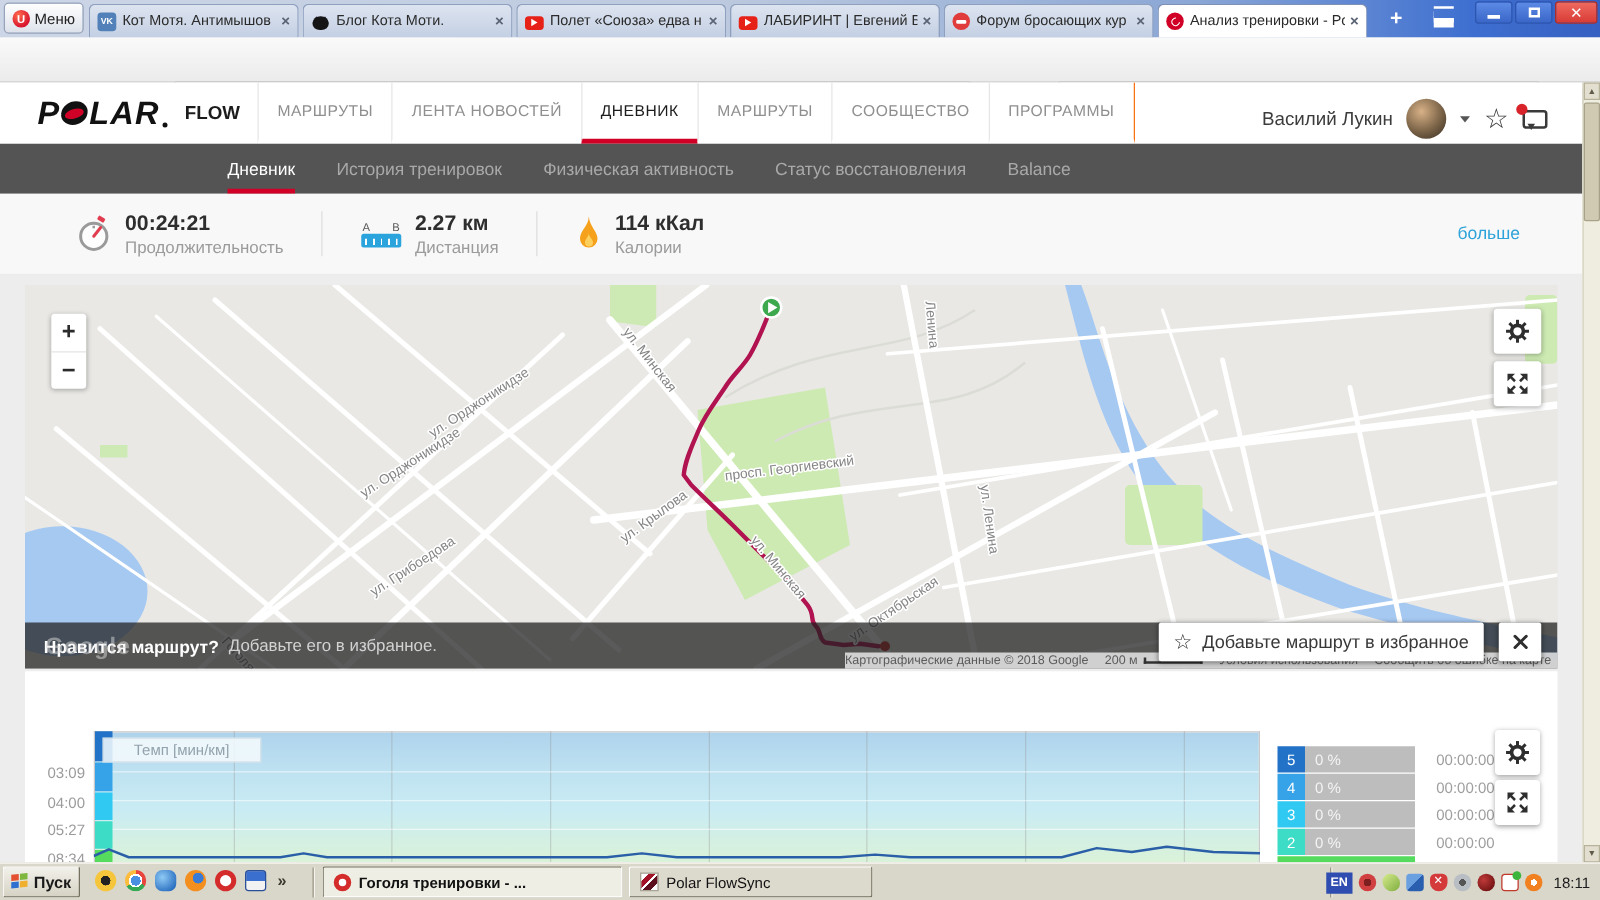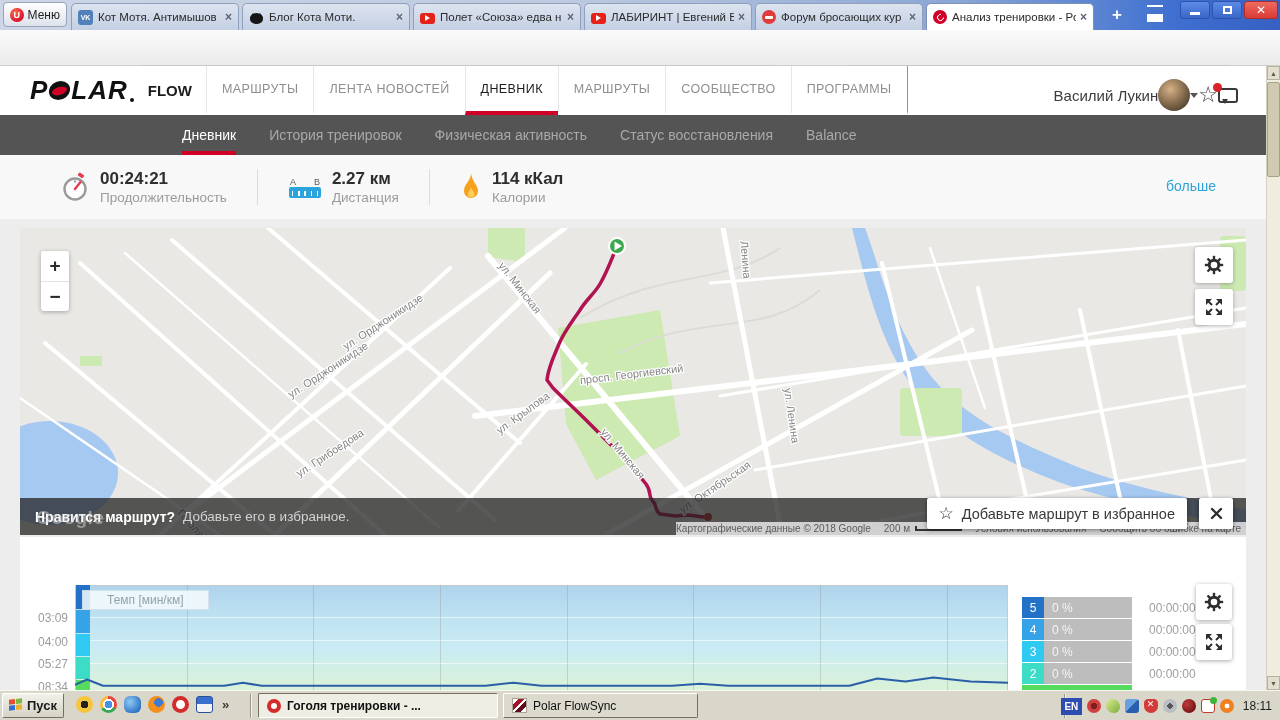--- a/index.html
+++ b/index.html
@@ -86,21 +86,21 @@
   .polar-logo { font-size:26px; font-weight:900; font-style:italic; color:#111; letter-spacing:1px; display:flex; align-items:center; }
   .logo-o { display:inline-block; width:21px; height:19px; background:#111; border-radius:50%; position:relative; margin:0 1px; transform:skewX(-8deg); }
   .logo-o:after { content:""; position:absolute; left:3px; top:5.5px; width:15px; height:8px; background:#d10027; border-radius:50%; transform:rotate(-14deg); }
   .logo-dot { width:4px; height:4px; background:#111; border-radius:50%; align-self:flex-end; margin:0 0 4px 2px; }
   .flow-label { font-size:15px; font-weight:bold; color:#1c1c1c; margin-left:14px; padding-left:0; }
   .pnav { display:flex; margin-left:14px; }
   .pnav-item { display:flex; align-items:center; padding:0 15px; font-size:12.5px; letter-spacing:.4px; color:#8f8f8f;
     border-bottom:4px solid transparent; border-left:1px solid #e6e6e6; }
   .pnav-item:last-child { border-right:1px solid #f97316; }
   .pnav-item.active { color:#1d1d1d; border-bottom-color:#d10027; }
-  .user-area { position:absolute; right:28px; top:0; height:58px; display:flex; align-items:center; }
+  .user-area { position:absolute; right:28px; top:0; height:58px; display:flex; align-items:center; gap:11px; }
   .user-name { font-size:15px; color:#3c3c3c; }
   .avatar { width:32px; height:32px; border-radius:50%; background:radial-gradient(circle at 38% 32%,#d8b187,#7a6347 55%,#3c3126 95%); }
   .caret-dn { width:0; height:0; border:4px solid transparent; border-top:5px solid #555; margin-top:4px; }
   .star-ico { font-size:22px; color:#3a3a3a; line-height:22px; }
   .bubble-ico { width:20px; height:15px; border:2px solid #3a3a3a; border-radius:3px; position:relative; }
   .bubble-ico:before { content:""; position:absolute; left:2px; bottom:-6px; border:3px solid transparent; border-top:5px solid #3a3a3a; }
   .bubble-ico:after { content:""; position:absolute; left:-7px; top:-7px; width:9px; height:9px; background:#d8232a; border-radius:50%; }
 
   
   .subnav { position:absolute; top:49px; left:0; width:1266px; height:40px; background:#545454; display:flex; padding-left:182px; }

